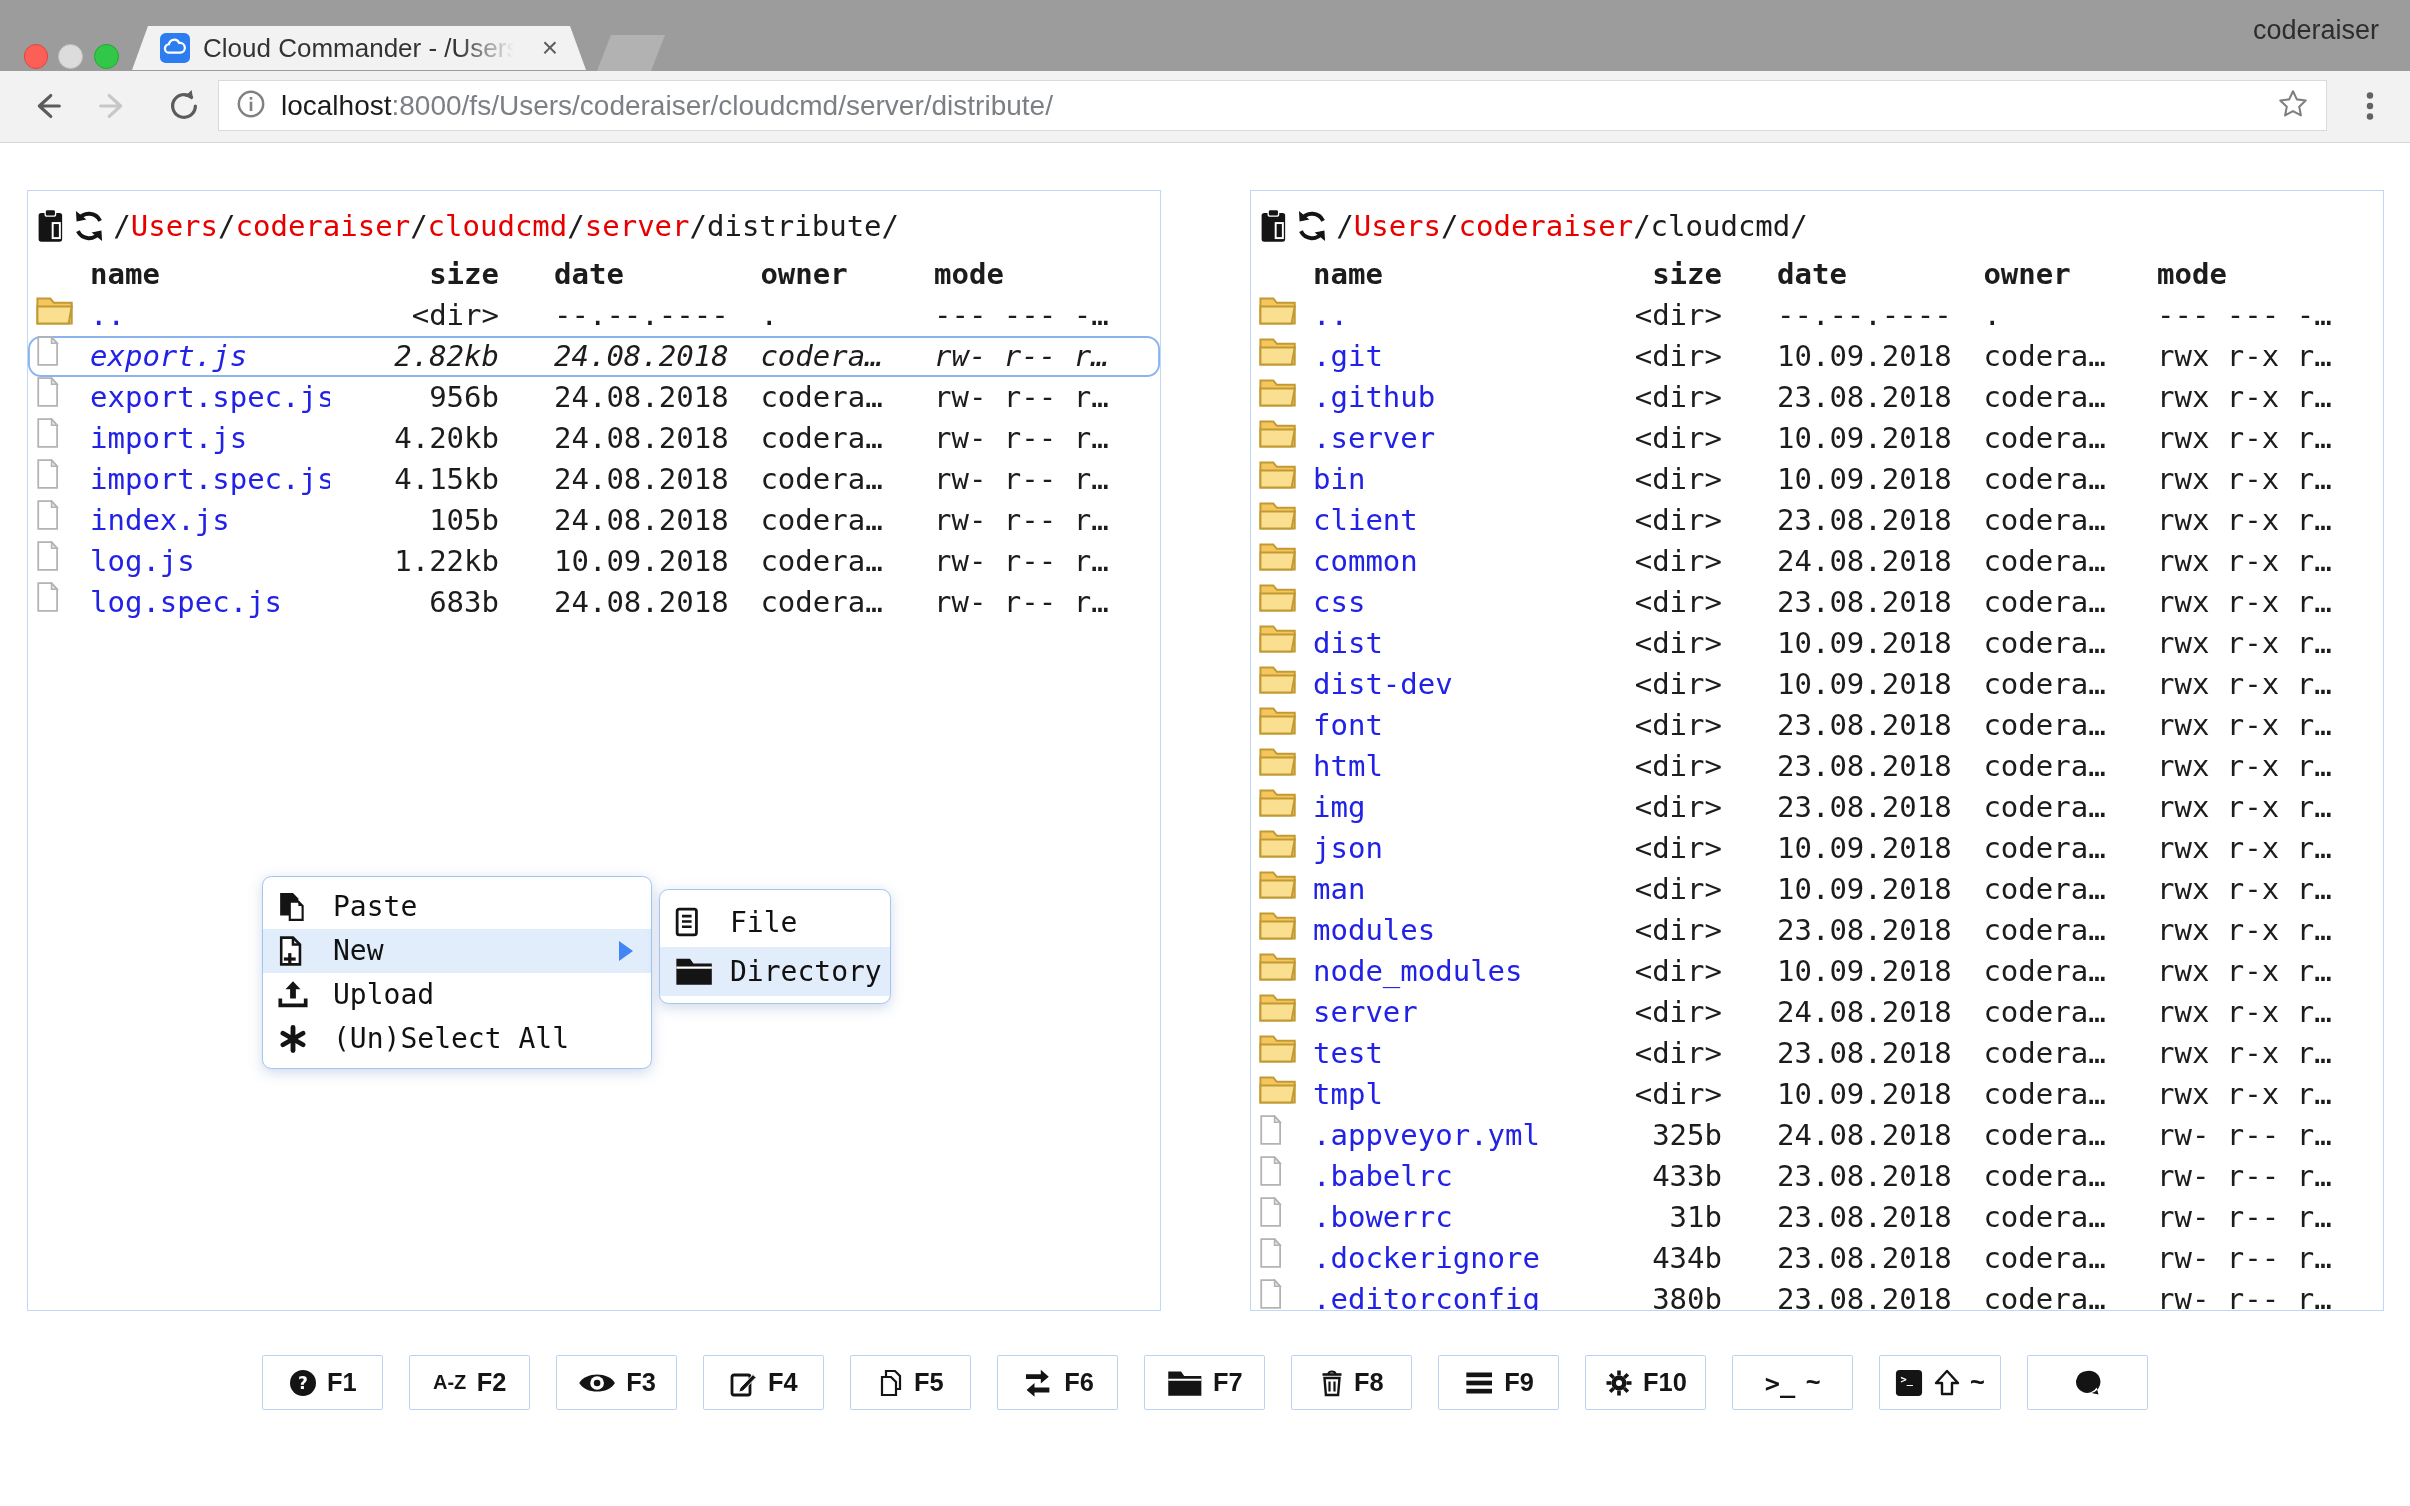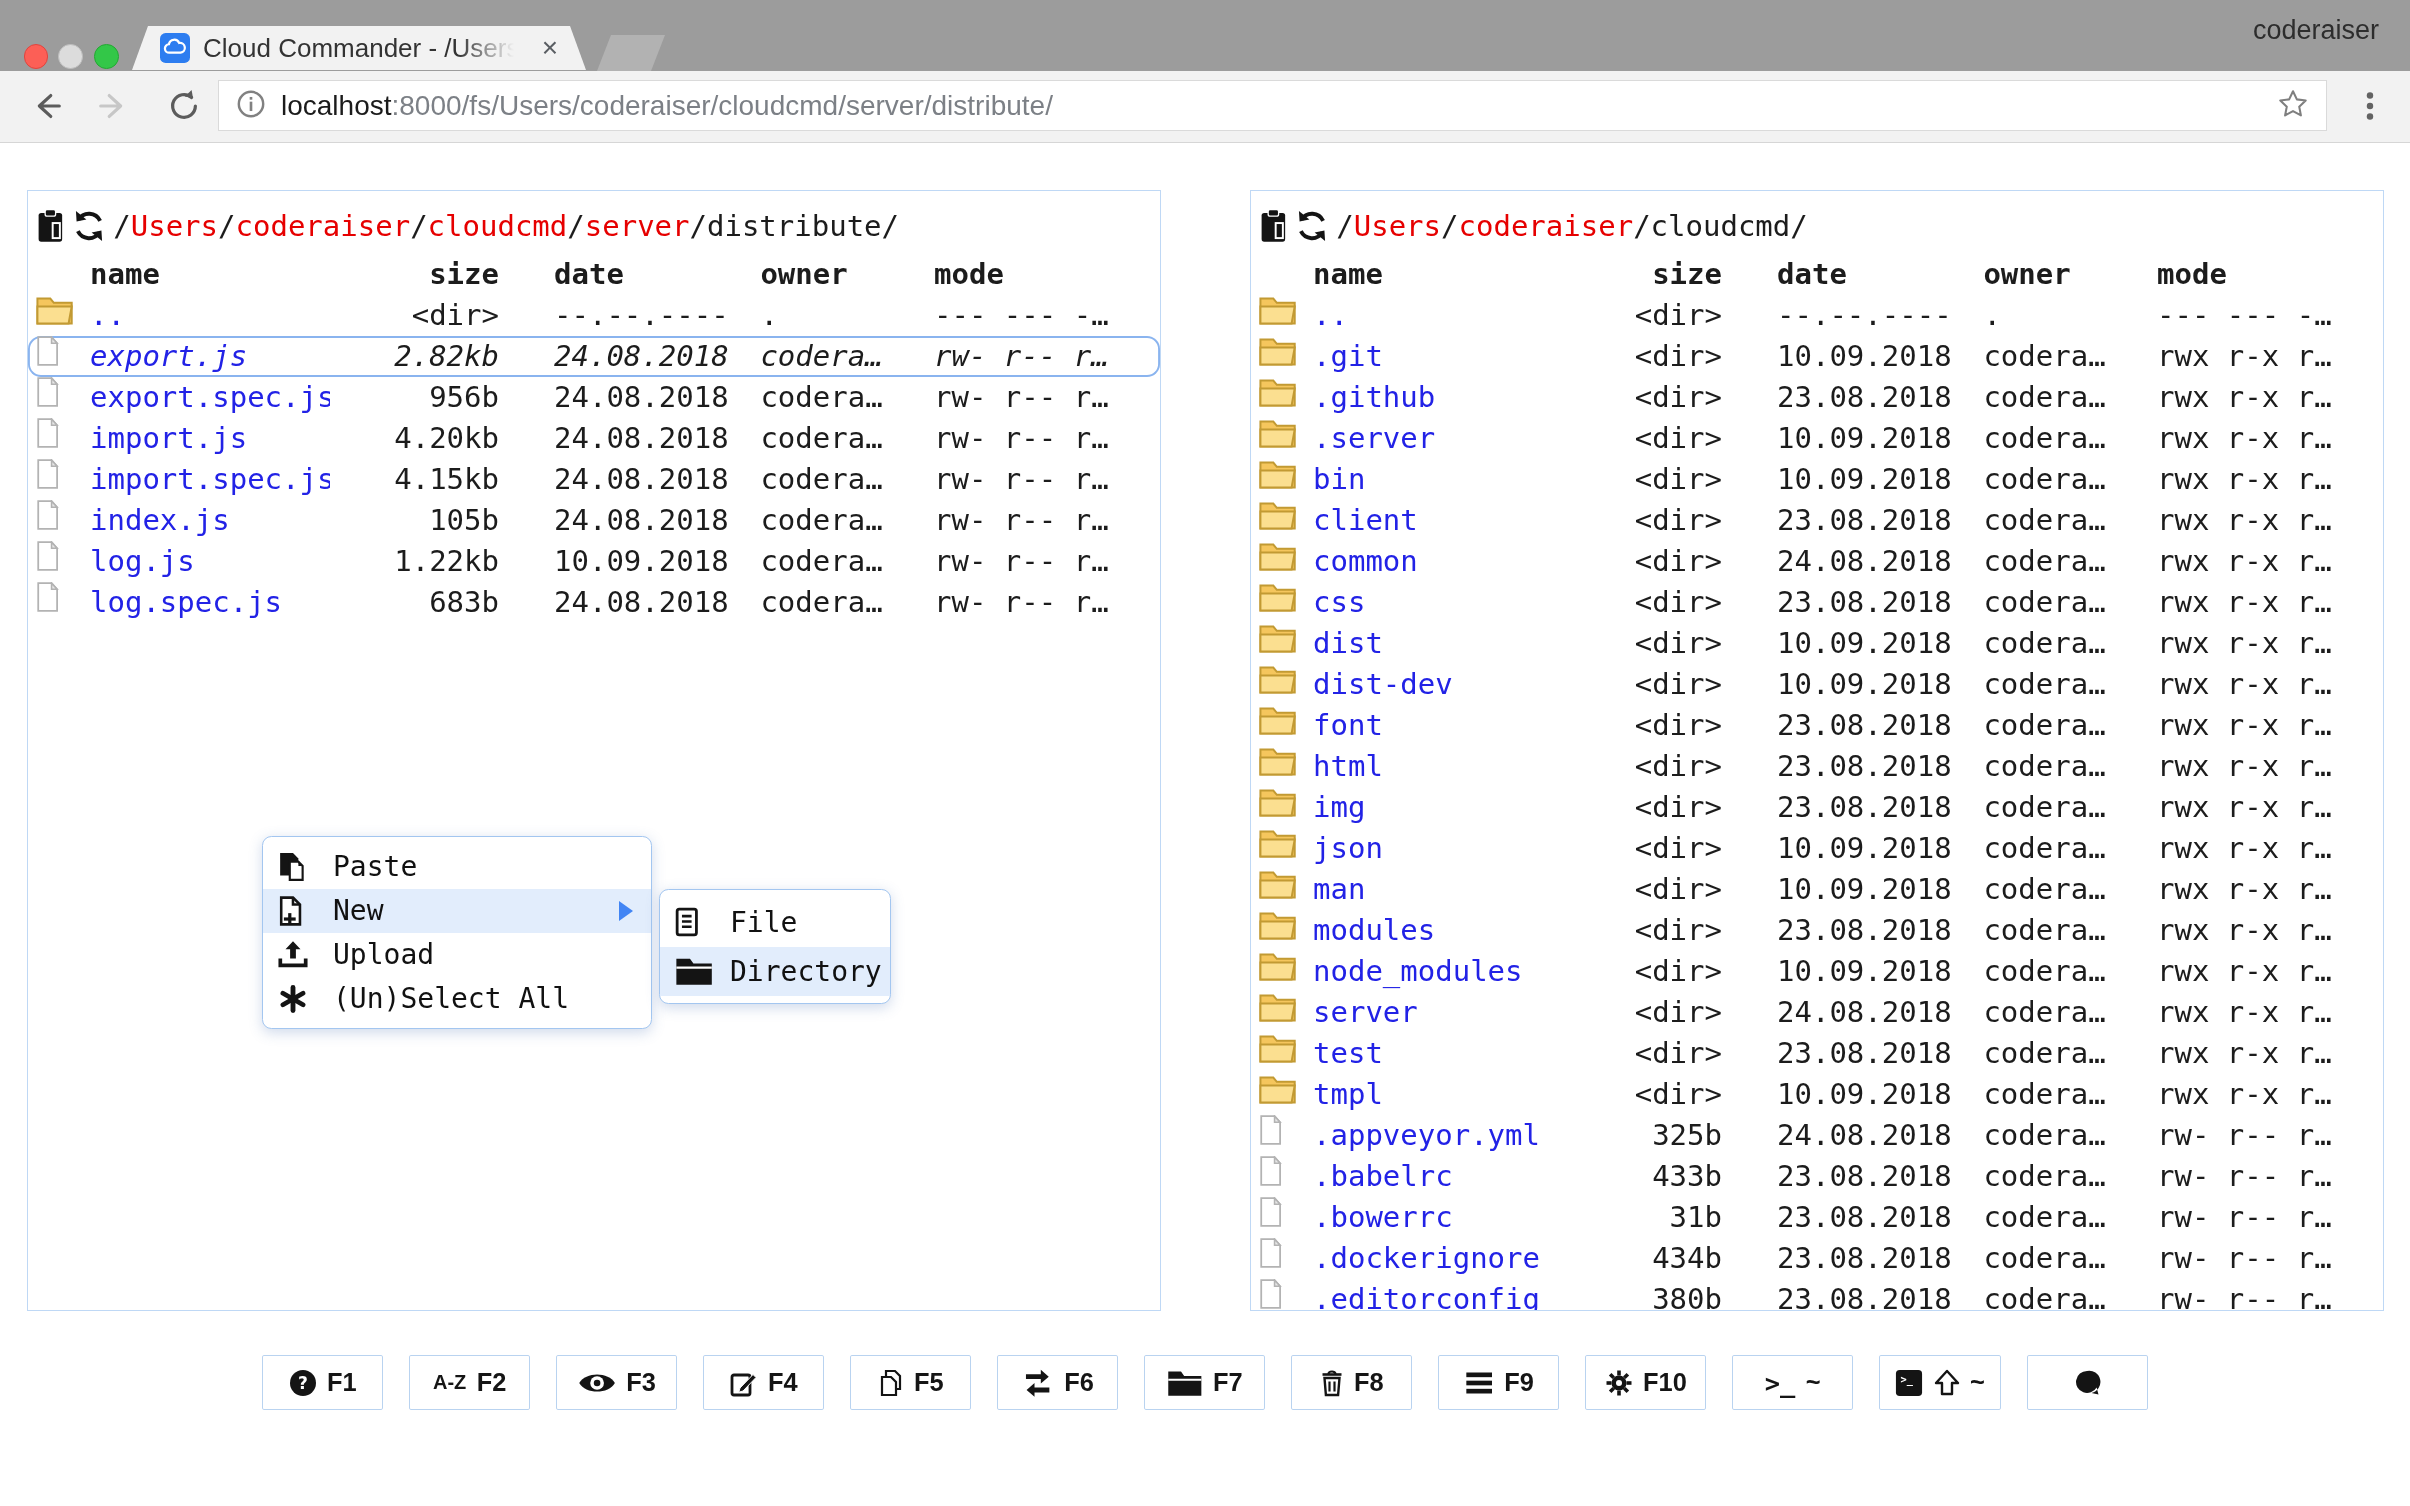--- a/index.html
+++ b/index.html
@@ -45,21 +45,21 @@
   .ci{padding-left:7.5px;display:flex;align-items:center;}
   .ci svg{height:30px;width:auto;}
   .c0{padding-left:17px;} .c1{text-align:right;} .c2{padding-left:55px;}
   .c3{padding-left:25.4px;} .c4{padding-left:42px;}
   .fname{color:var(--link);text-decoration:none;}
   .row.current{box-shadow:inset 0 0 0 1.9px var(--selection-outline);border-radius:13px;font-style:italic;}
   
   .menu{position:absolute;background:#fff;border:1.9px solid var(--menu-border);border-radius:9.4px;
     box-shadow:0 3.8px 13px rgba(70,110,180,.25);padding:7.5px 0;box-sizing:border-box;z-index:6;
     font-family:"DejaVu Sans Mono","Liberation Mono",monospace;font-size:28px;color:#111;}
-  #context-menu{left:262px;top:836px;width:390px;}
+  #context-menu{left:262px;top:876px;width:390px;}
   #context-submenu{left:659px;top:889px;width:232px;}
   .mitem{display:grid;grid-template-columns:55px 1fr 24.5px;align-items:center;height:44px;padding:0 7.5px 0 15px;}
   #context-submenu .mitem{height:49px;grid-template-columns:55px 1fr;}
   .mitem.hl{background:var(--highlight);}
   .mitem .icn svg{height:30px;width:auto;display:block;}
   .subarrow{width:0;height:0;border-top:10.4px solid transparent;border-bottom:10.4px solid transparent;
     border-left:14px solid var(--accent-blue);}
   
   .fkeys{position:absolute;left:0;right:0;top:1355px;display:flex;justify-content:center;gap:26px;}
   .fbtn{height:55px;min-width:121px;padding:0 15px;background:#fff;border:1.9px solid var(--button-border);

